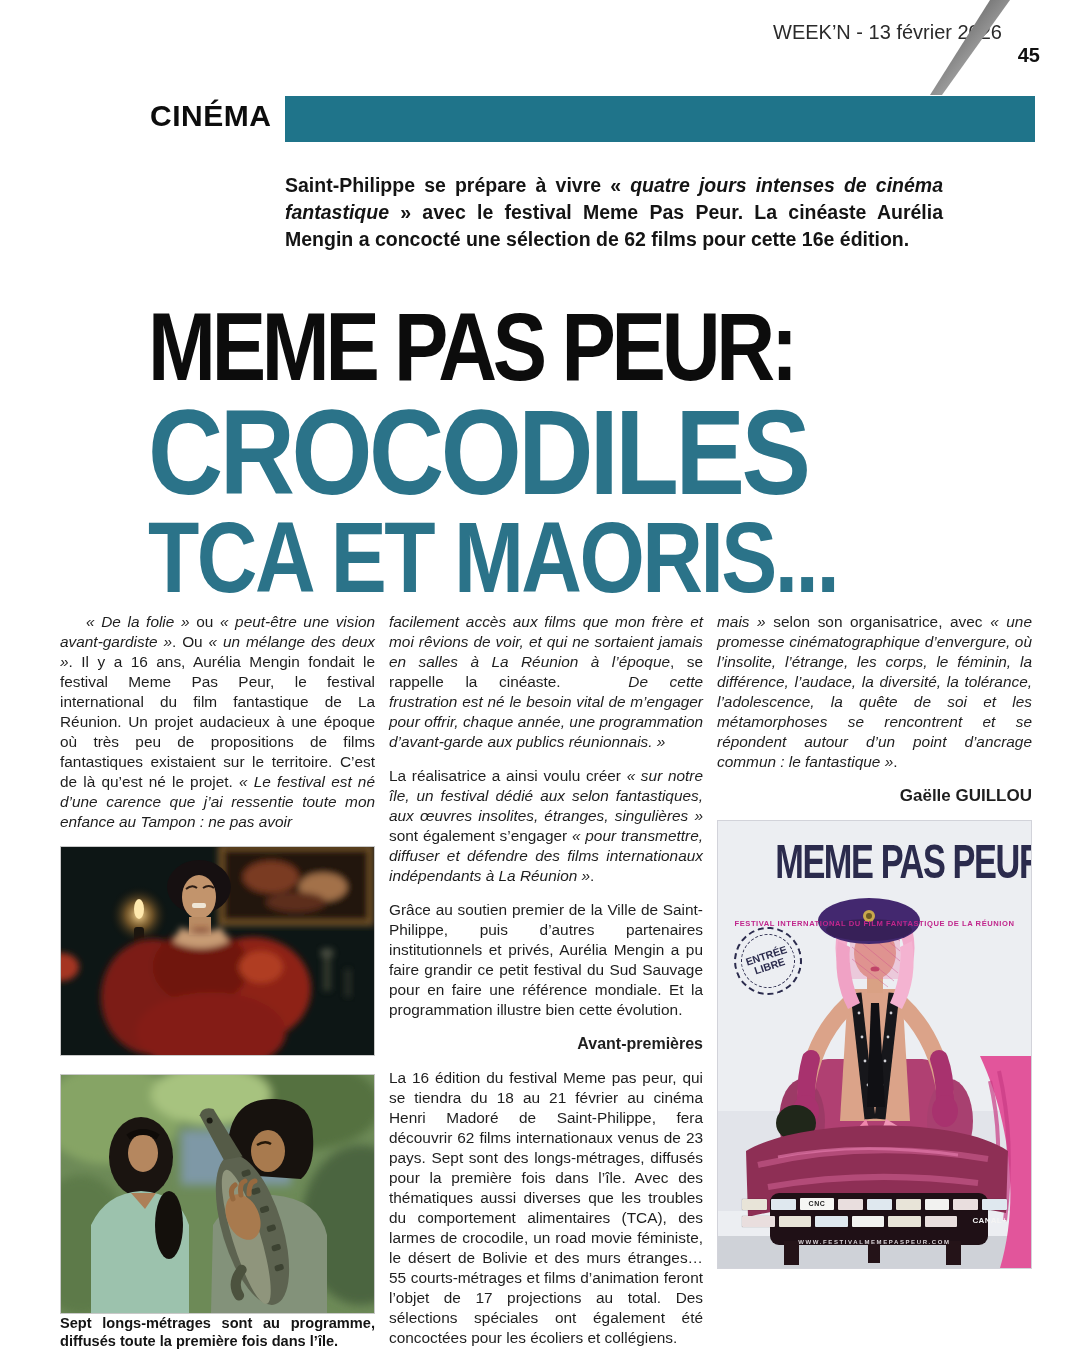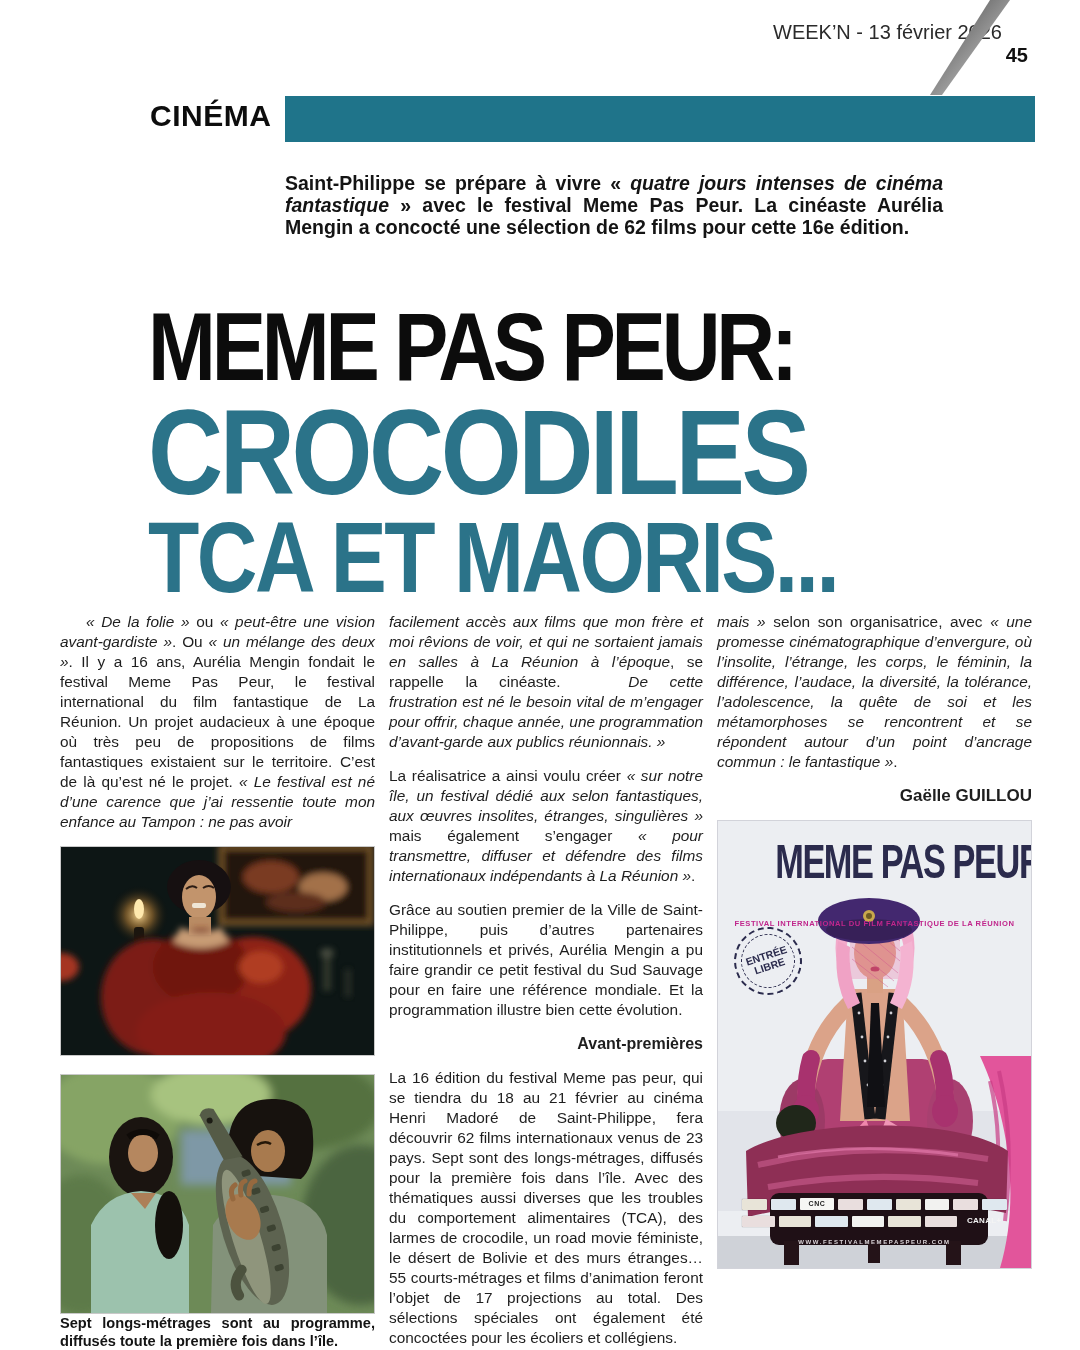--- a/index.html
+++ b/index.html
@@ -3,27 +3,27 @@
 <meta charset="utf-8">
 <style>
   html,body{margin:0;padding:0;}
   body{
     width:1080px;height:1350px;position:relative;background:#ffffff;
     font-family:"Liberation Sans", sans-serif;color:#1d1d1d;overflow:hidden;
     -webkit-font-smoothing:antialiased;
   }
   
   .hdr-issue{position:absolute;top:21px;right:78px;font-size:20px;color:#2b2b2b;}
-  .hdr-page{position:absolute;top:44px;right:52px;font-size:20px;font-weight:bold;color:#111;}
+  .hdr-page{position:absolute;top:44px;right:40px;font-size:20px;font-weight:bold;color:#111;}
   .hdr-swoosh{position:absolute;top:0;right:52px;width:110px;height:95px;}
   
   .section-label{position:absolute;left:150px;top:99px;font-size:30px;font-weight:bold;letter-spacing:.5px;color:#0d0d0d;}
   .section-bar{position:absolute;left:285px;top:96px;width:750px;height:46px;background:#1f748a;}
   
-  .intro{position:absolute;left:285px;top:172px;width:658px;font-size:19.5px;line-height:22px;
+  .intro{position:absolute;left:285px;top:172px;width:658px;font-size:19.5px;line-height:27px;
          font-weight:bold;text-align:justify;color:#141414;}
   
   .headline{position:absolute;left:148px;top:302px;width:880px;}
   .hline{display:block;font-weight:bold;line-height:.92;}
   .hscale{display:inline-block;transform-origin:0 50%;white-space:nowrap;}
   .h1{font-size:97px;color:#0c0c0c;}
   .h1 .hscale{transform:scaleX(.84);letter-spacing:-5px;}
   .h2{font-size:121px;color:#2b7389;margin-top:6px;}
   .h2 .hscale{transform:scaleX(.86);letter-spacing:-4px;}
   .h3{font-size:100px;color:#2b7389;margin-top:2px;}
@@ -64,21 +64,21 @@
   .ed-venue{font-size:10.5px;font-weight:bold;letter-spacing:.3px;}
   .ed-venue-sub{font-size:6.3px;font-weight:bold;letter-spacing:.4px;color:#3a3a55;margin-top:1px;}
   .sponsor-row{position:absolute;left:24px;width:265px;display:flex;gap:4px;align-items:center;}
   .row1{top:377px;}
   .row2{top:394px;}
   .chip{height:11px;flex:1;background:#f2f2f0;border-radius:1px;box-shadow:0 0 1px rgba(0,0,0,.6);}
   .chip.c1{background:#e8e4d8;} .chip.c2{background:#dfe8ef;} .chip.c3{background:#e9dede;}
   .chip-txt{height:12px;flex:1.4;background:#f6f6f4;border-radius:1px;color:#222;
     font-size:7px;font-weight:bold;text-align:center;line-height:12px;letter-spacing:.5px;}
   .chip-canal{height:12px;flex:1.4;background:transparent;color:#f4f4f4;font-size:8px;font-weight:bold;
-    text-align:center;line-height:12px;letter-spacing:.3px;}
+    text-align:right;line-height:12px;letter-spacing:.3px;}
   .poster-url{position:absolute;left:0;top:411px;width:100%;text-align:center;font-size:6px;
     color:#dcd6da;letter-spacing:1.6px;font-weight:bold;}
 </style>
 </head>
 <body>
 
 <div class="hdr-issue">WEEK’N - 13 février 2026</div>
 <div class="hdr-page">45</div>
 <svg class="hdr-swoosh" viewBox="0 0 110 95">
   <defs>
@@ -206,21 +206,21 @@
 
       <ellipse cx="182" cy="142" rx="16" ry="24" fill="#a87a4e" transform="rotate(-24 182 142)"></ellipse>
       <path d="M172,124 q-4,-10 2,-14 M180,120 q-2,-12 4,-14 M188,119 q0,-12 6,-13" stroke="#96693f" stroke-width="5" fill="none" stroke-linecap="round"></path>
     </svg>
 
     <p class="caption">Sept longs-métrages sont au programme, diffusés toute la première fois dans l’île.</p>
   </div>
 
   <div class="col">
     <p><span style="font-style: italic;">facilement accès aux films que mon frère et moi rêvions de voir, et qui ne sortaient jamais en salles à La Réunion à l’époque</span><span>, se rappelle la cinéaste. </span><span style="font-style: italic; margin-left: 46px;">De cette frustration est né le besoin vital de m’engager pour offrir, chaque année, une programmation d’avant-garde aux publics réunionnais. »</span></p>
-    <p><span>La réalisatrice a ainsi voulu créer </span><span style="font-style: italic;">« sur notre île, un festival dédié aux selon fantastiques, aux œuvres insolites, étranges, singulières »</span><span> mais également s’engager </span><span style="font-style: italic;">« pour transmettre, diffuser et défendre des films internationaux indépendants à La Réunion »</span><span>.</span></p>
+    <p><span>La réalisatrice a ainsi voulu créer </span><span style="font-style: italic;">« sur notre île, un festival dédié aux selon fantastiques, aux œuvres insolites, étranges, singulières »</span><span> sont également s’engager </span><span style="font-style: italic;">« pour transmettre, diffuser et défendre des films internationaux indépendants à La Réunion »</span><span>.</span></p>
     <p><span>Grâce au soutien premier de la Ville de Saint-Philippe, puis d’autres partenaires institutionnels et privés, Aurélia Mengin a pu faire grandir ce petit festival du Sud Sauvage pour en faire une référence mondiale. Et la programmation illustre bien cette évolution.</span></p>
     <p class="subhead">Avant-premières</p>
     <p><span>La 16 édition du festival Meme pas peur, qui se tiendra du 18 au 21 février au cinéma Henri Madoré de Saint-Philippe, fera découvrir 62 films internationaux venus de 23 pays. Sept sont des longs-métrages, diffusés pour la première fois dans l’île. Avec des thématiques aussi diverses que les troubles du comportement alimentaires (TCA), des larmes de crocodile, un road movie féministe, le désert de Bolivie et des murs étranges… 55 courts-métrages et films d’animation feront l’objet de 17 projections au total. Des sélections spéciales ont également été concoctées pour les écoliers et collégiens.</span></p>
 
   </div>
 
   <div class="col">
     <p><span style="font-style: italic;">mais »</span><span> selon son organisatrice, avec </span><span style="font-style: italic;">« une promesse cinématographique d’envergure, où l’insolite, l’étrange, les corps, le féminin, la différence, l’audace, la diversité, la tolérance, l’adolescence, la quête de soi et les métamorphoses se rencontrent et se répondent autour d’un point d’ancrage commun : le fantastique »</span><span>.</span></p>
     <p class="byline">Gaëlle GUILLOU</p>
 

